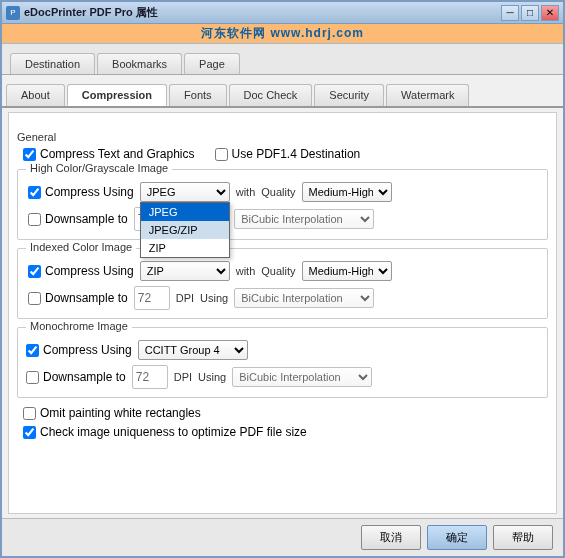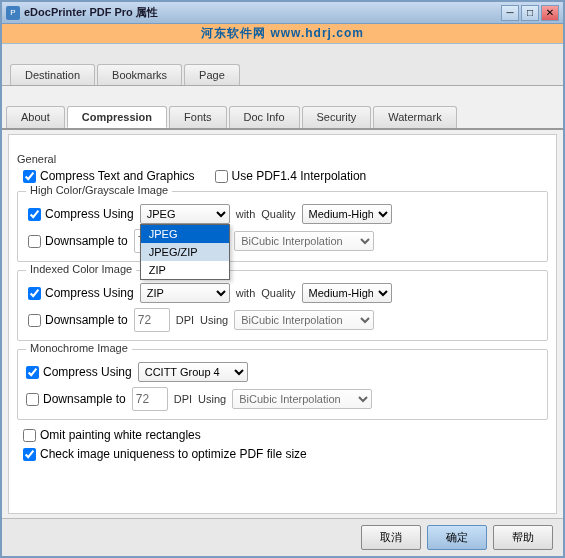--- a/index.html
+++ b/index.html
@@ -40,21 +40,21 @@
       border-bottom: 1px solid #aaa;
       padding: 0;
     }
     .tab {
       padding: 4px 14px;
       border: 1px solid #bbb;
       border-bottom: none;
       background: linear-gradient(to bottom, #f5f5f5, #e0e0e0);
       cursor: pointer;
       margin-right: 2px;
-      margin-top: 20px;
+      margin-top: 9px;
       font-size: 11px;
       color: #333;
       border-radius: 3px 3px 0 0;
     }
     .tab.active {
       background: #ffffff;
       border-bottom: 1px solid #fff;
       font-weight: bold;
       z-index: 1;
       position: relative;
@@ -192,37 +192,37 @@
     <div class="tab">Destination</div>
     <div class="tab">Bookmarks</div>
     <div class="tab">Page</div>
   </div>
 
   <div class="tab-row-2">
     <div style="width:4px;"></div>
     <div class="tab">About</div>
     <div class="tab active">Compression</div>
     <div class="tab">Fonts</div>
-    <div class="tab">Doc Info</div>
+    <div class="tab">Doc Check</div>
     <div class="tab">Security</div>
     <div class="tab">Watermark</div>
   </div>
 
   <div style="flex:1;background:#fff;border:1px solid #ccc;margin:4px 6px;padding:8px;overflow:auto;position:relative;">
 
     <div style="margin-bottom:8px;margin-top:10px;">
       <div style="font-size:11px;color:#333;margin-bottom:4px;">General</div>
       <div style="display:flex;align-items:center;gap:20px;padding-left:6px;">
         <label class="checkbox-label">
           <input type="checkbox" checked="" style="">
           <span>Compress Text and Graphics</span>
         </label>
         <label class="checkbox-label">
           <input type="checkbox" style="">
-          <span>Use PDF1.4 Interpolation</span>
+          <span>Use PDF1.4 Destination</span>
         </label>
       </div>
     </div>
 
     <div class="section-box" style="margin-bottom:8px;padding-top:12px;">
       <span class="section-box-title">High Color/Grayscale Image</span>
 
       <div class="row">
         <label class="checkbox-label">
           <input type="checkbox" checked="" style="">

